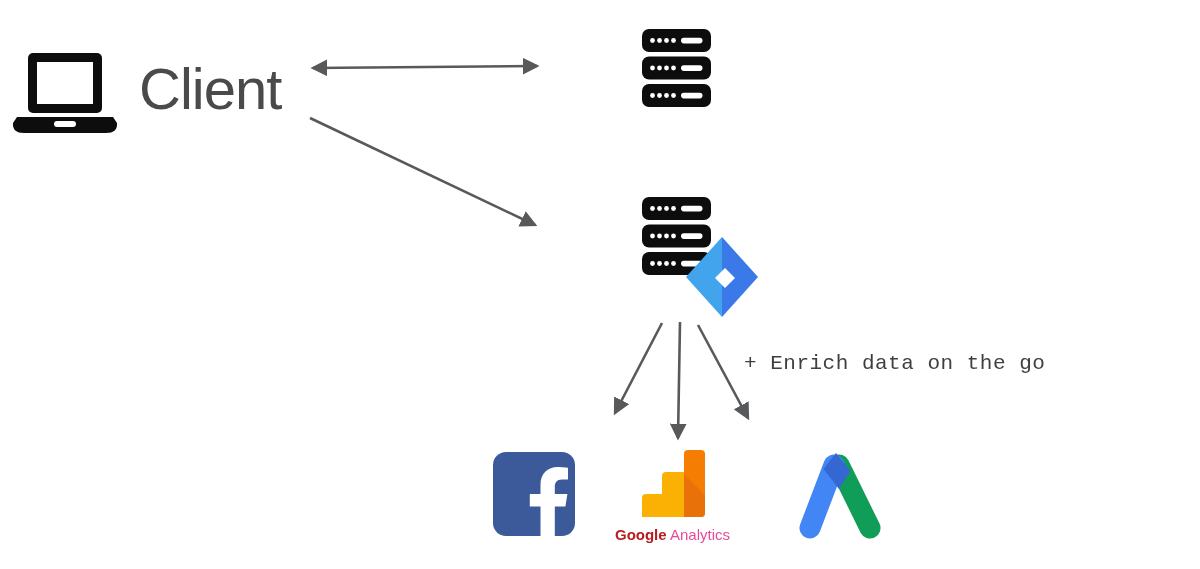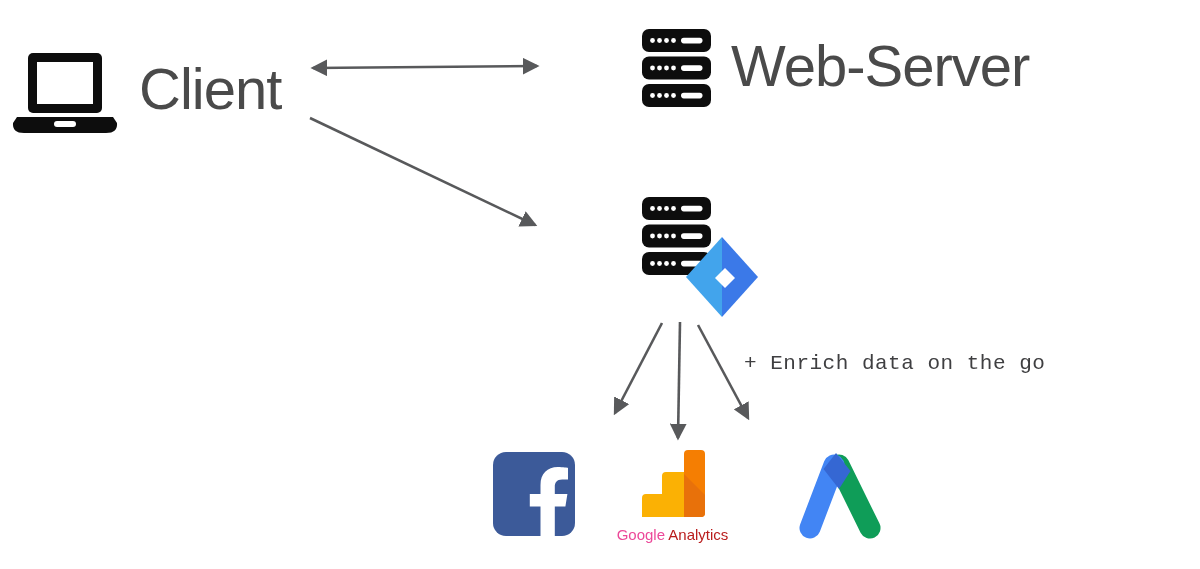--- a/index.html
+++ b/index.html
@@ -34,22 +34,22 @@
     position: absolute;
     left: 600px;
     top: 527px;
     width: 145px;
     text-align: center;
     font-size: 15px;
     line-height: 1;
     color: #7b7b7b;
     white-space: nowrap;
   }
-  .ga-caption .brand { font-weight: 400; color: #ec4899; }
-  .ga-caption .product { font-weight: 400; color: #b91c1c; }
+  .ga-caption .brand { font-weight: 700; color: #b91c1c; }
+  .ga-caption .product { font-weight: 400; color: #ec4899; }
   svg { display: block; }
 </style>
 </head>
 <body>
 
 <div class="canvas">
 
   <svg width="0" height="0" style="position:absolute" aria-hidden="true">
     <defs>
       <g id="server-bar">
@@ -88,21 +88,20 @@
   </svg>
   <div class="big-label" style="left:139px;top:60px">Client</div>
 
   <svg class="abs" style="left:642px;top:29px" width="69" height="78" viewBox="0 0 69 78">
     <g fill="#0d0d0d">
       <use href="#server-bar" y="0"></use>
       <use href="#server-bar" y="27.5"></use>
       <use href="#server-bar" y="55"></use>
     </g>
   </svg>
-  <div class="big-label" style="left:731px;top:37px">Web-Server</div>
 
   <svg class="abs" style="left:642px;top:197px" width="69" height="78" viewBox="0 0 69 78">
     <g fill="#0d0d0d">
       <use href="#server-bar" y="0"></use>
       <use href="#server-bar" y="27.5"></use>
       <use href="#server-bar" y="55"></use>
     </g>
   </svg>
   <svg class="abs" style="left:683px;top:234px" width="78" height="84" viewBox="0 0 78 84">
     <path d="M39,3 L3,43 L39,83 Z" fill="#42a4ec"></path>

